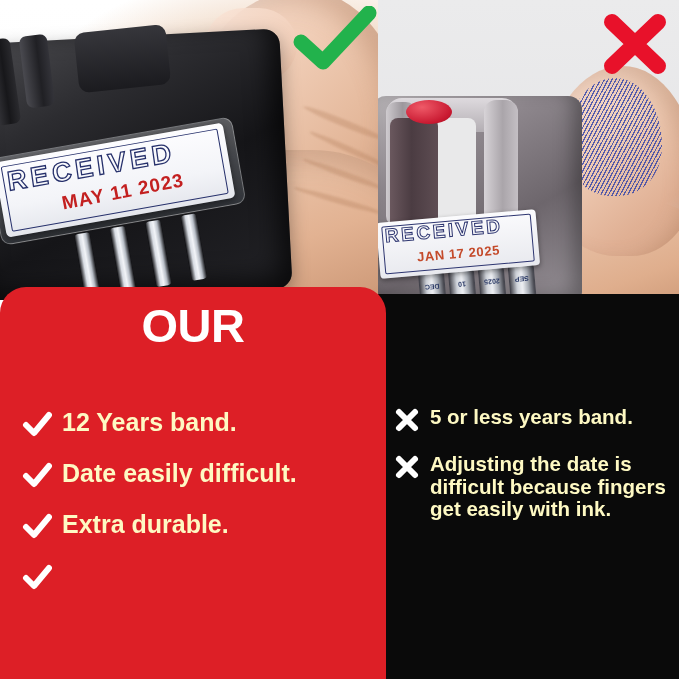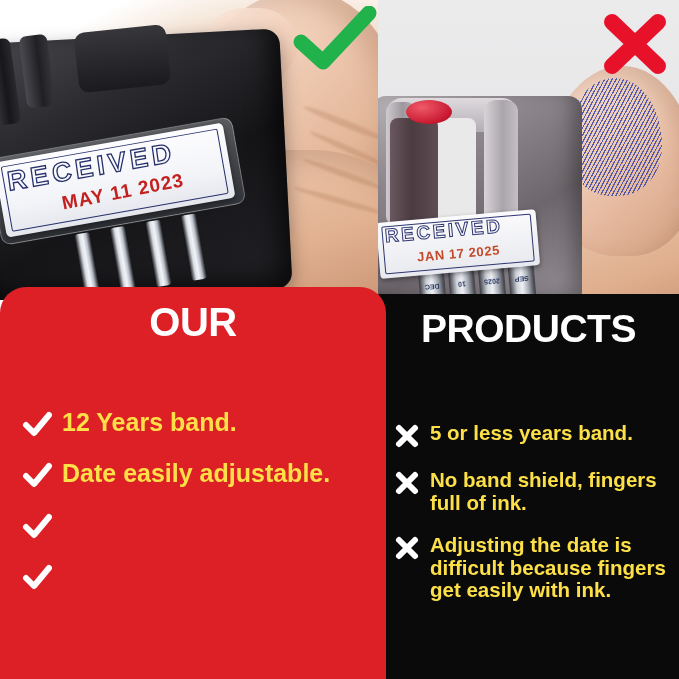--- a/index.html
+++ b/index.html
@@ -97,28 +97,28 @@
       background:linear-gradient(160deg,#eecdb6,#dfae8d 60%,#c48e6c);}
   .cross-mark{position:absolute;left:218px;top:8px;width:78px;height:72px;}
 
   
   .panel-black{position:absolute;left:378px;top:294px;width:301px;height:385px;background:#0a0a0a;}
   .panel-red{position:absolute;left:0;top:287px;width:386px;height:392px;background:#dd1f26;
       border-radius:26px 26px 0 0;}
 
   .headline{color:#fff;font-weight:bold;text-align:center;line-height:.96;
       letter-spacing:-.5px;text-transform:uppercase;}
-  .headline-red{position:absolute;left:0;right:0;top:16px;font-size:40px;}
+  .headline-red{position:absolute;left:0;right:0;top:16px;font-size:47px;}
   .headline-black{position:absolute;left:0;right:0;top:16px;font-size:39px;}
 
   .list{position:absolute;left:0;right:0;}
   .list-red{top:122px;padding:0 14px 0 22px;}
-  .list-black{top:128px;padding:0 10px 0 16px;}
-
-  .li{display:flex;align-items:flex-start;color:#fde047;font-weight:bold;}
+  .list-black{top:112px;padding:0 10px 0 16px;}
+
+  .li{display:flex;align-items:flex-start;color:#fef9c3;font-weight:bold;}
   .li-red{margin-bottom:21px;font-size:25px;line-height:1.08;}
   .li-black{margin-bottom:20px;font-size:20.5px;line-height:1.10;}
 
   .glyph{flex:0 0 auto;display:block;}
   .glyph-check{width:30px;height:30px;margin-right:10px;margin-top:0px;}
   .glyph-x{width:26px;height:26px;margin-right:10px;margin-top:1px;}
   .li-text{display:block;}
 </style>
 </head>
 <body>
@@ -204,40 +204,33 @@
       </div>
 
       <svg class="cross-mark" viewBox="0 0 78 72">
         <path d="M16 14 L62 58 M62 14 L16 58" fill="none" stroke="#e8112a" stroke-width="16" stroke-linecap="round"></path>
       </svg>
     </div>
   </div>
 
   <div class="panel-black">
     <div class="headline headline-black">
-      <div>PRODUCTS</div>
     </div>
 
     <div class="list list-black">
       <div class="li li-black">
         <svg class="glyph glyph-x" viewBox="0 0 26 26">
           <path d="M5 5 L21 21 M21 5 L5 21" fill="none" stroke="#ffffff" stroke-width="6" stroke-linecap="round"></path>
         </svg>
         <span class="li-text">5 or less years band.</span>
       </div>
       <div class="li li-black">
         <svg class="glyph glyph-x" viewBox="0 0 26 26">
           <path d="M5 5 L21 21 M21 5 L5 21" fill="none" stroke="#ffffff" stroke-width="6" stroke-linecap="round"></path>
         </svg>
-        <span class="li-text">No band shield, fingers full of ink.</span>
-      </div>
-      <div class="li li-black">
-        <svg class="glyph glyph-x" viewBox="0 0 26 26">
-          <path d="M5 5 L21 21 M21 5 L5 21" fill="none" stroke="#ffffff" stroke-width="6" stroke-linecap="round"></path>
-        </svg>
         <span class="li-text">Adjusting the date is difficult because fingers get easily with ink.</span>
       </div>
     </div>
   </div>
 
   <div class="panel-red">
     <div class="headline headline-red">
       <div>OUR</div>
     </div>
 
@@ -245,26 +238,27 @@
       <div class="li li-red">
         <svg class="glyph glyph-check" viewBox="0 0 30 30">
           <path d="M4 16 L12 24 L27 6" fill="none" stroke="#ffffff" stroke-width="6" stroke-linecap="round" stroke-linejoin="round"></path>
         </svg>
         <span class="li-text">12 Years band.</span>
       </div>
       <div class="li li-red">
         <svg class="glyph glyph-check" viewBox="0 0 30 30">
           <path d="M4 16 L12 24 L27 6" fill="none" stroke="#ffffff" stroke-width="6" stroke-linecap="round" stroke-linejoin="round"></path>
         </svg>
-        <span class="li-text">Date easily adjustable.</span>
-      </div>
-      <div class="li li-red">
-        <svg class="glyph glyph-check" viewBox="0 0 30 30">
-          <path d="M4 16 L12 24 L27 6" fill="none" stroke="#ffffff" stroke-width="6" stroke-linecap="round" stroke-linejoin="round"></path>
-        </svg>
+        <span class="li-text">Date easily difficult.</span>
+      </div>
+      <div class="li li-red">
+        <svg class="glyph glyph-check" viewBox="0 0 30 30">
+          <path d="M4 16 L12 24 L27 6" fill="none" stroke="#ffffff" stroke-width="6" stroke-linecap="round" stroke-linejoin="round"></path>
+        </svg>
+        <span class="li-text">Extra durable.</span>
       </div>
       <div class="li li-red">
         <svg class="glyph glyph-check" viewBox="0 0 30 30">
           <path d="M4 16 L12 24 L27 6" fill="none" stroke="#ffffff" stroke-width="6" stroke-linecap="round" stroke-linejoin="round"></path>
         </svg>
       </div>
     </div>
   </div>
 
 </div>

